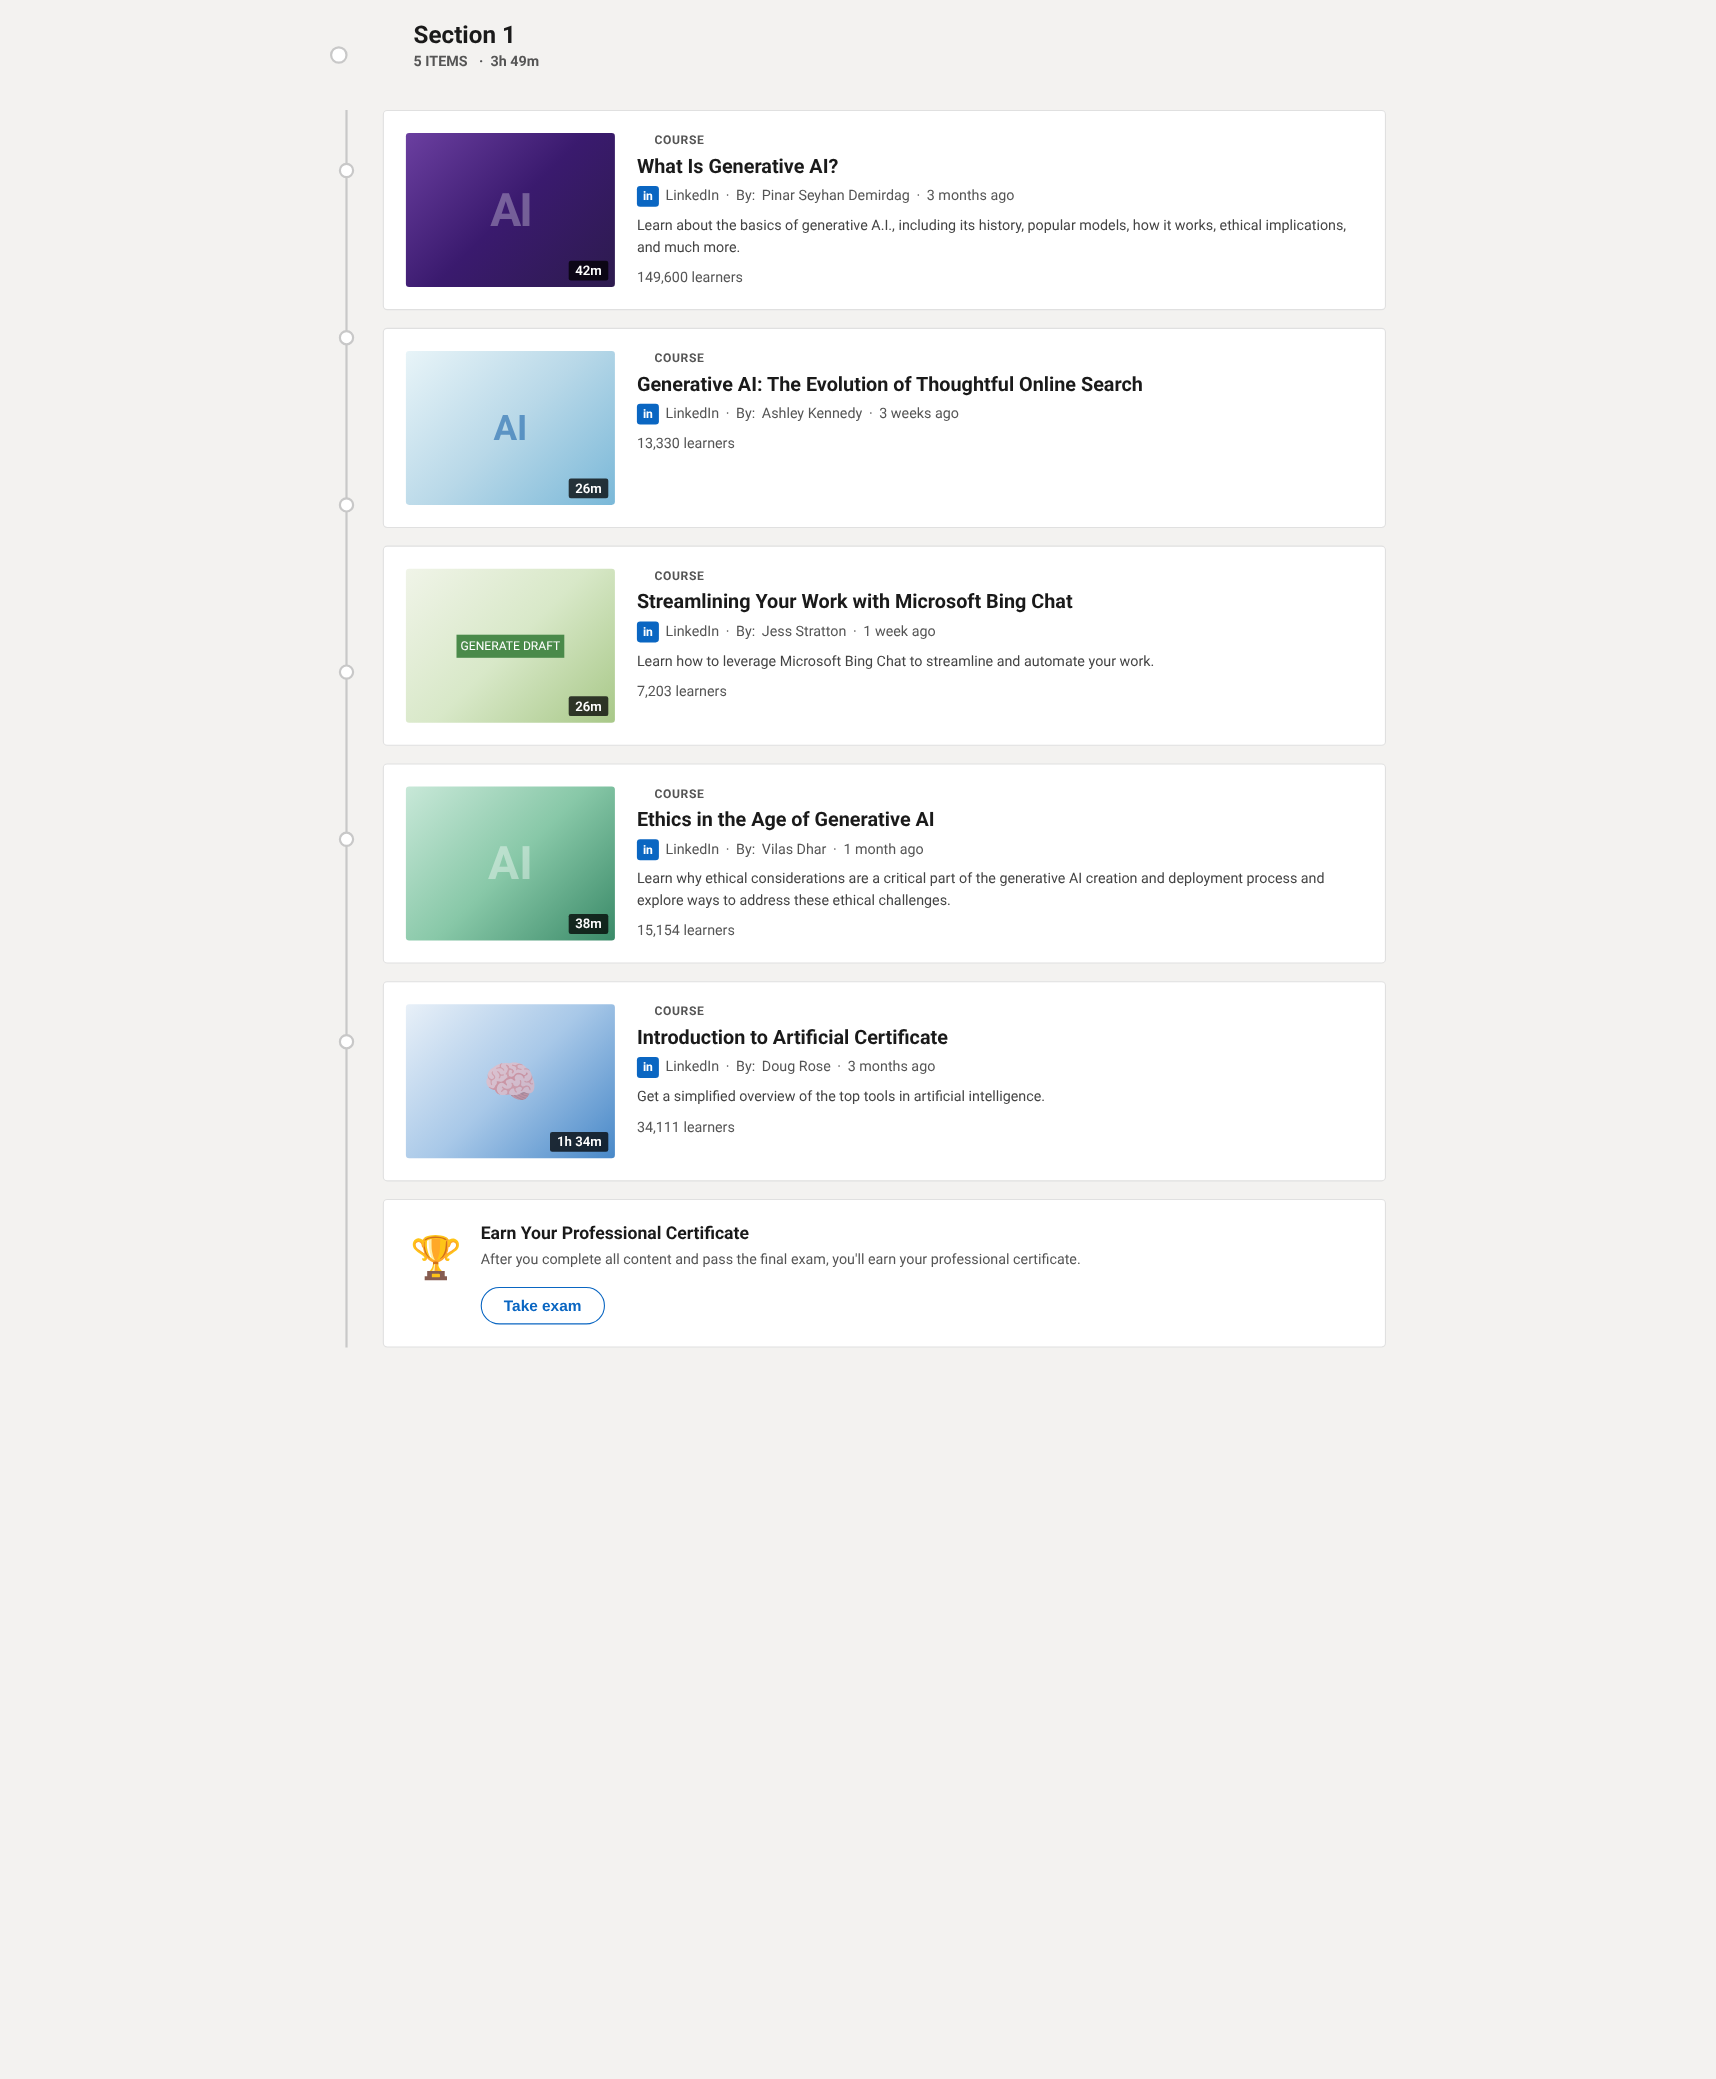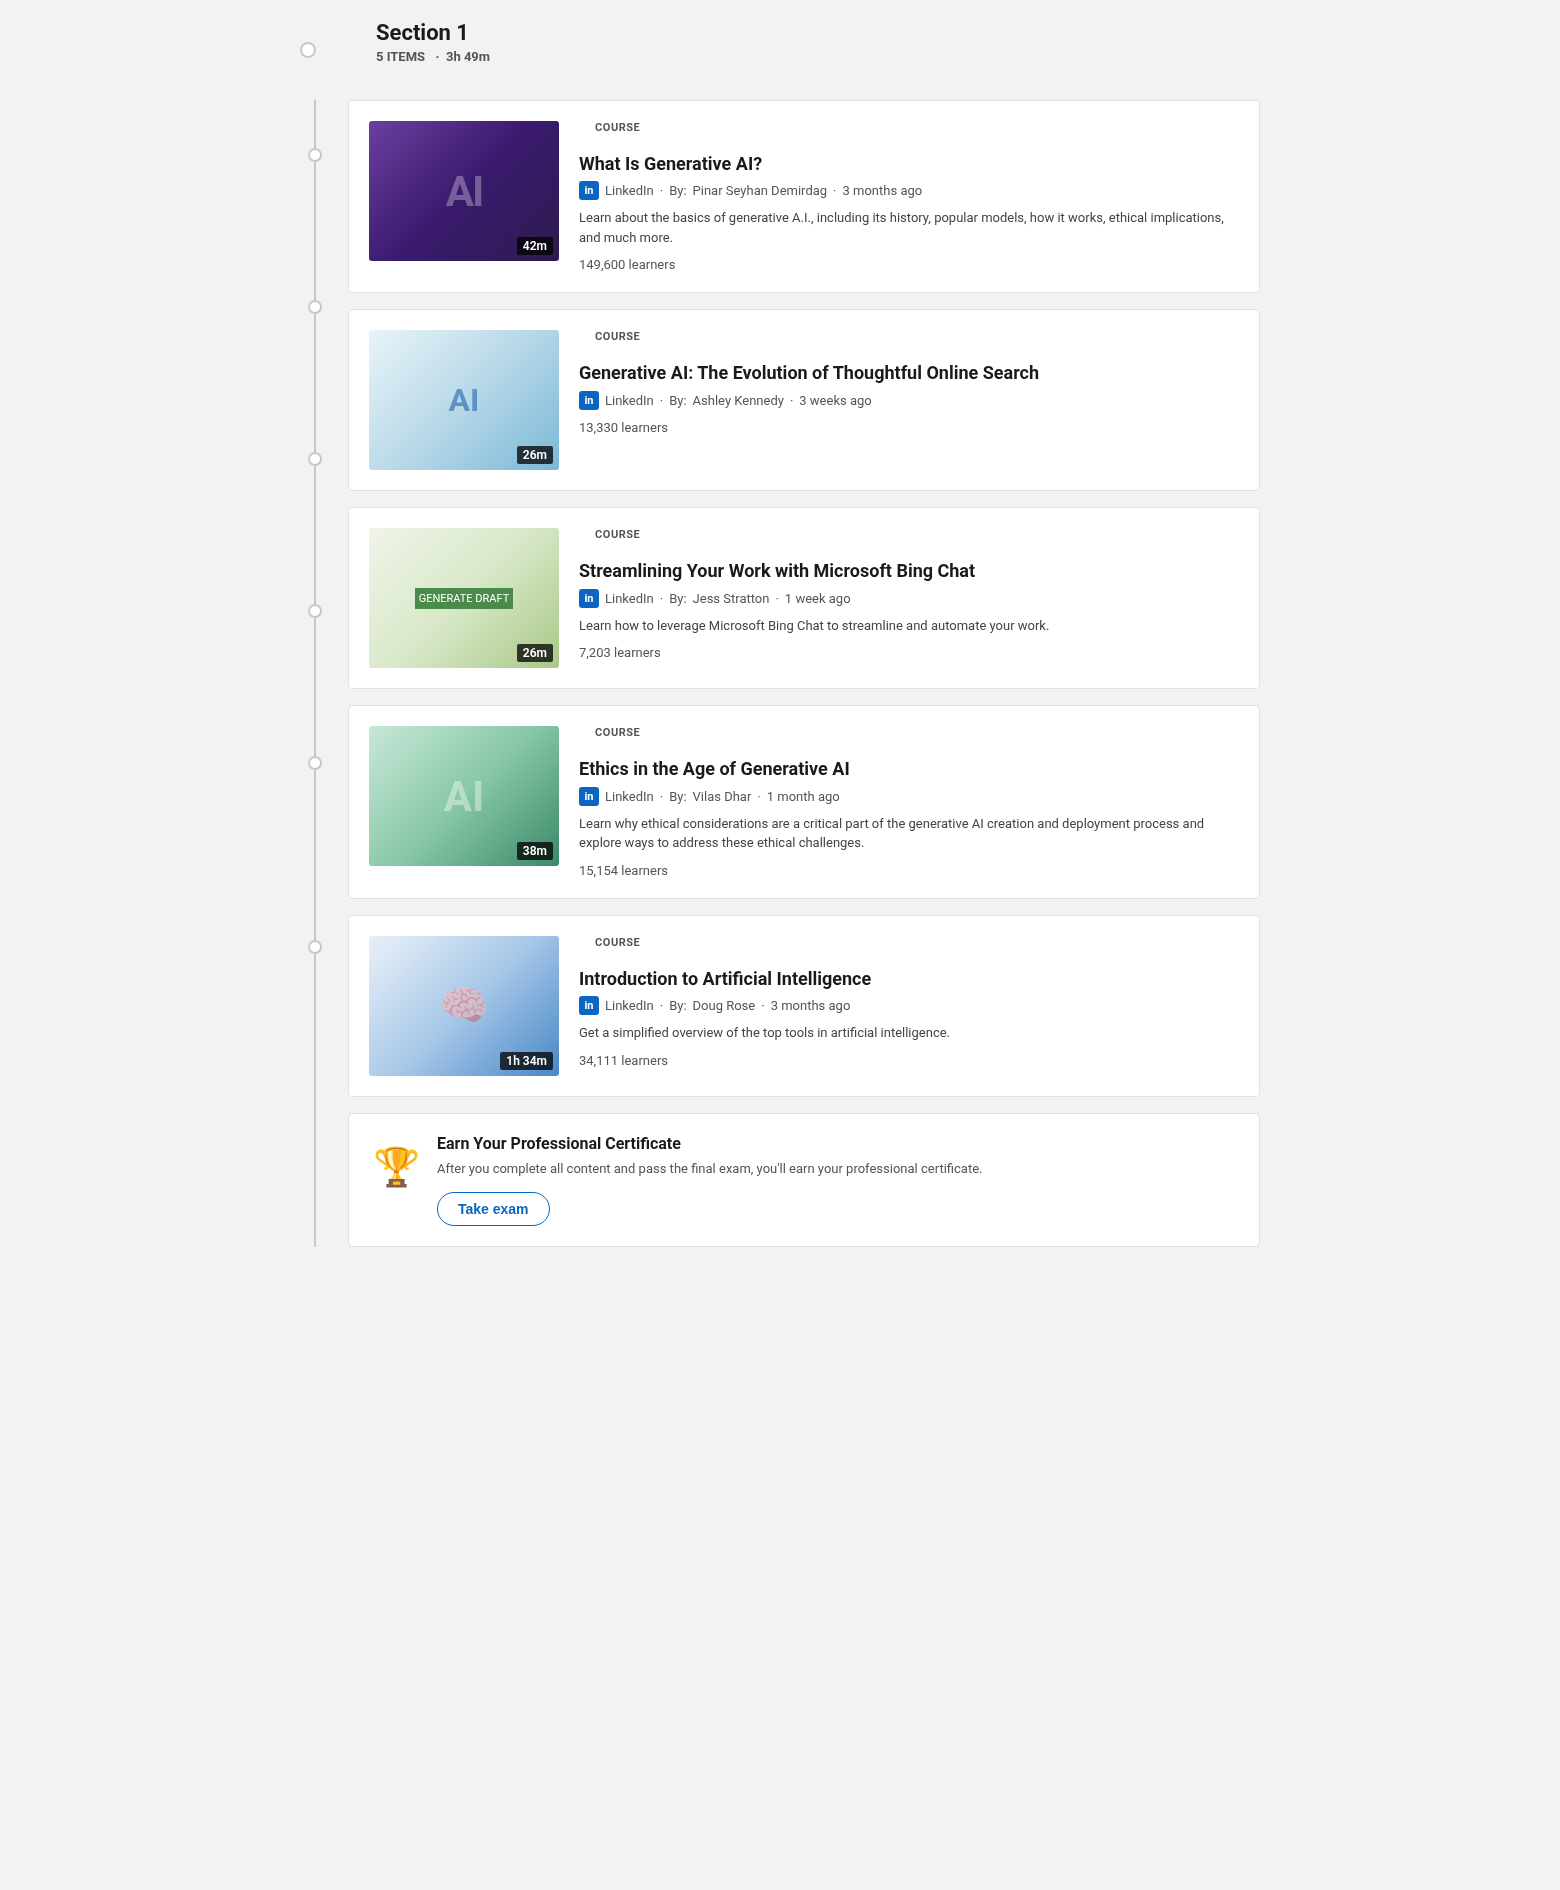--- a/index.html
+++ b/index.html
@@ -99,21 +99,20 @@
       color: #555;
       letter-spacing: 0.05em;
       text-transform: uppercase;
       margin-left: 16px;
     }
     .course-title {
       font-size: 18px;
       font-weight: 700;
       color: #1a1a1a;
       line-height: 1.3;
-      margin-top: 12px;
     }
     .course-author-row {
       display: flex;
       align-items: center;
       gap: 6px;
       font-size: 13px;
       color: #555;
     }
     .linkedin-icon {
       width: 20px;
@@ -388,21 +387,21 @@
       </div>
     </div>
 
     <div class="course-card">
       <div class="course-thumbnail thumb-5">
         <span class="thumb-5-brain">🧠</span>
         <div class="course-duration-badge">1h 34m</div>
       </div>
       <div class="course-info">
         <span class="course-type-label">COURSE</span>
-        <span class="course-title">Introduction to Artificial Intelligence</span>
+        <span class="course-title">Introduction to Artificial Certificate</span>
         <div class="course-author-row">
           <div class="linkedin-icon">in</div>
           <span>LinkedIn</span>
           <span>·</span>
           <span>By:</span>
           <span>Doug Rose</span>
           <span>·</span>
           <span>3 months ago</span>
         </div>
         <p class="course-description">Get a simplified overview of the top tools in artificial intelligence.</p>

